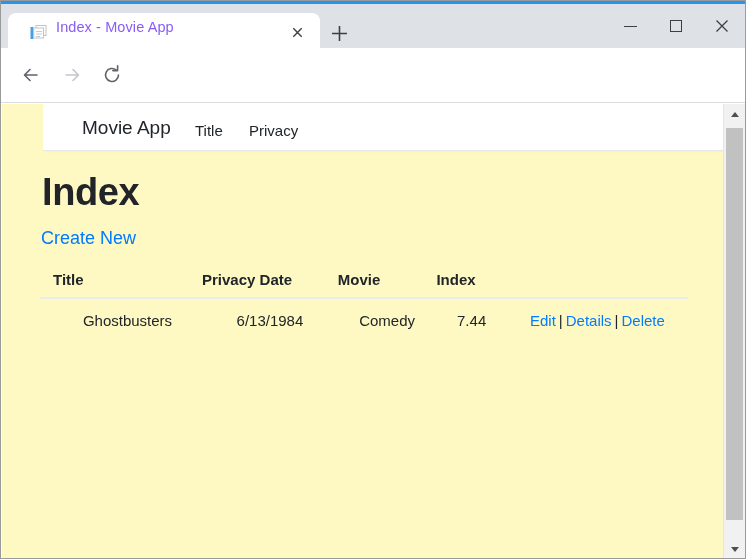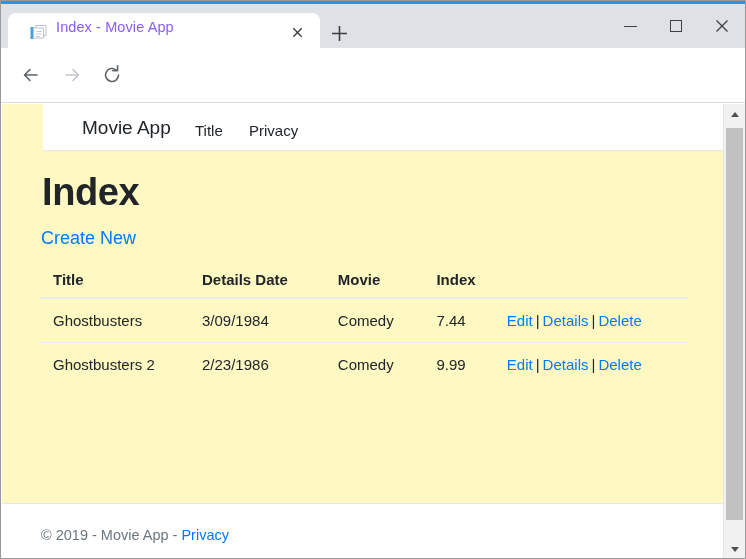--- a/index.html
+++ b/index.html
@@ -265,21 +265,21 @@
     font-size: 15px;
   }
   .movies-table th {
     text-align: left;
     font-weight: bold;
     color: #212529;
     padding: 9px 0 9px 0;
     border-bottom: 2px solid #e9ecef;
   }
   .movies-table td {
-    text-align: left;
+    text-align: center;
     color: #212529;
     padding: 13px 0 13px 0;
     border-top: 1px solid #e9ecef;
   }
   .movies-table th:first-child,
   .movies-table td:first-child { padding-left: 13px; }
   .col-title   { width: 148px; }
   .col-date    { width: 135px; }
   .col-genre   { width: 98px; }
   .col-price   { width: 70px; }
@@ -472,48 +472,38 @@
       </div>
 
       <div class="content">
         <h1 class="page-title">Index</h1>
         <span class="create-new">Create New</span>
 
         <table class="movies-table">
           <thead>
             <tr>
               <th class="col-title">Title</th>
-              <th class="col-date">Details Date</th>
+              <th class="col-date">Privacy Date</th>
               <th class="col-genre">Movie</th>
               <th class="col-price">Index</th>
               <th class="col-actions"></th>
             </tr>
           </thead>
           <tbody>
             <tr>
               <td>Ghostbusters</td>
-              <td>3/09/1984</td>
+              <td>6/13/1984</td>
               <td>Comedy</td>
               <td>7.44</td>
-              <td><span class="row-link">Edit</span><span class="row-sep">|</span><span class="row-link">Details</span><span class="row-sep">|</span><span class="row-link">Delete</span></td>
-            </tr>
-            <tr>
-              <td>Ghostbusters 2</td>
-              <td>2/23/1986</td>
-              <td>Comedy</td>
-              <td>9.99</td>
               <td><span class="row-link">Edit</span><span class="row-sep">|</span><span class="row-link">Details</span><span class="row-sep">|</span><span class="row-link">Delete</span></td>
             </tr>
           </tbody>
         </table>
       </div>
 
-      <div class="site-footer">
-        <span class="footer-text"><span>© 2019 - Movie App - </span><span class="f-link">Privacy</span></span>
-      </div>
 
     </div>
   </div>
 
   <div class="scrollbar">
     <div class="sb-arrow sb-up">
       <span class="tri tri-up"></span>
     </div>
     <div class="sb-thumb"></div>
     <div class="sb-arrow sb-down">

